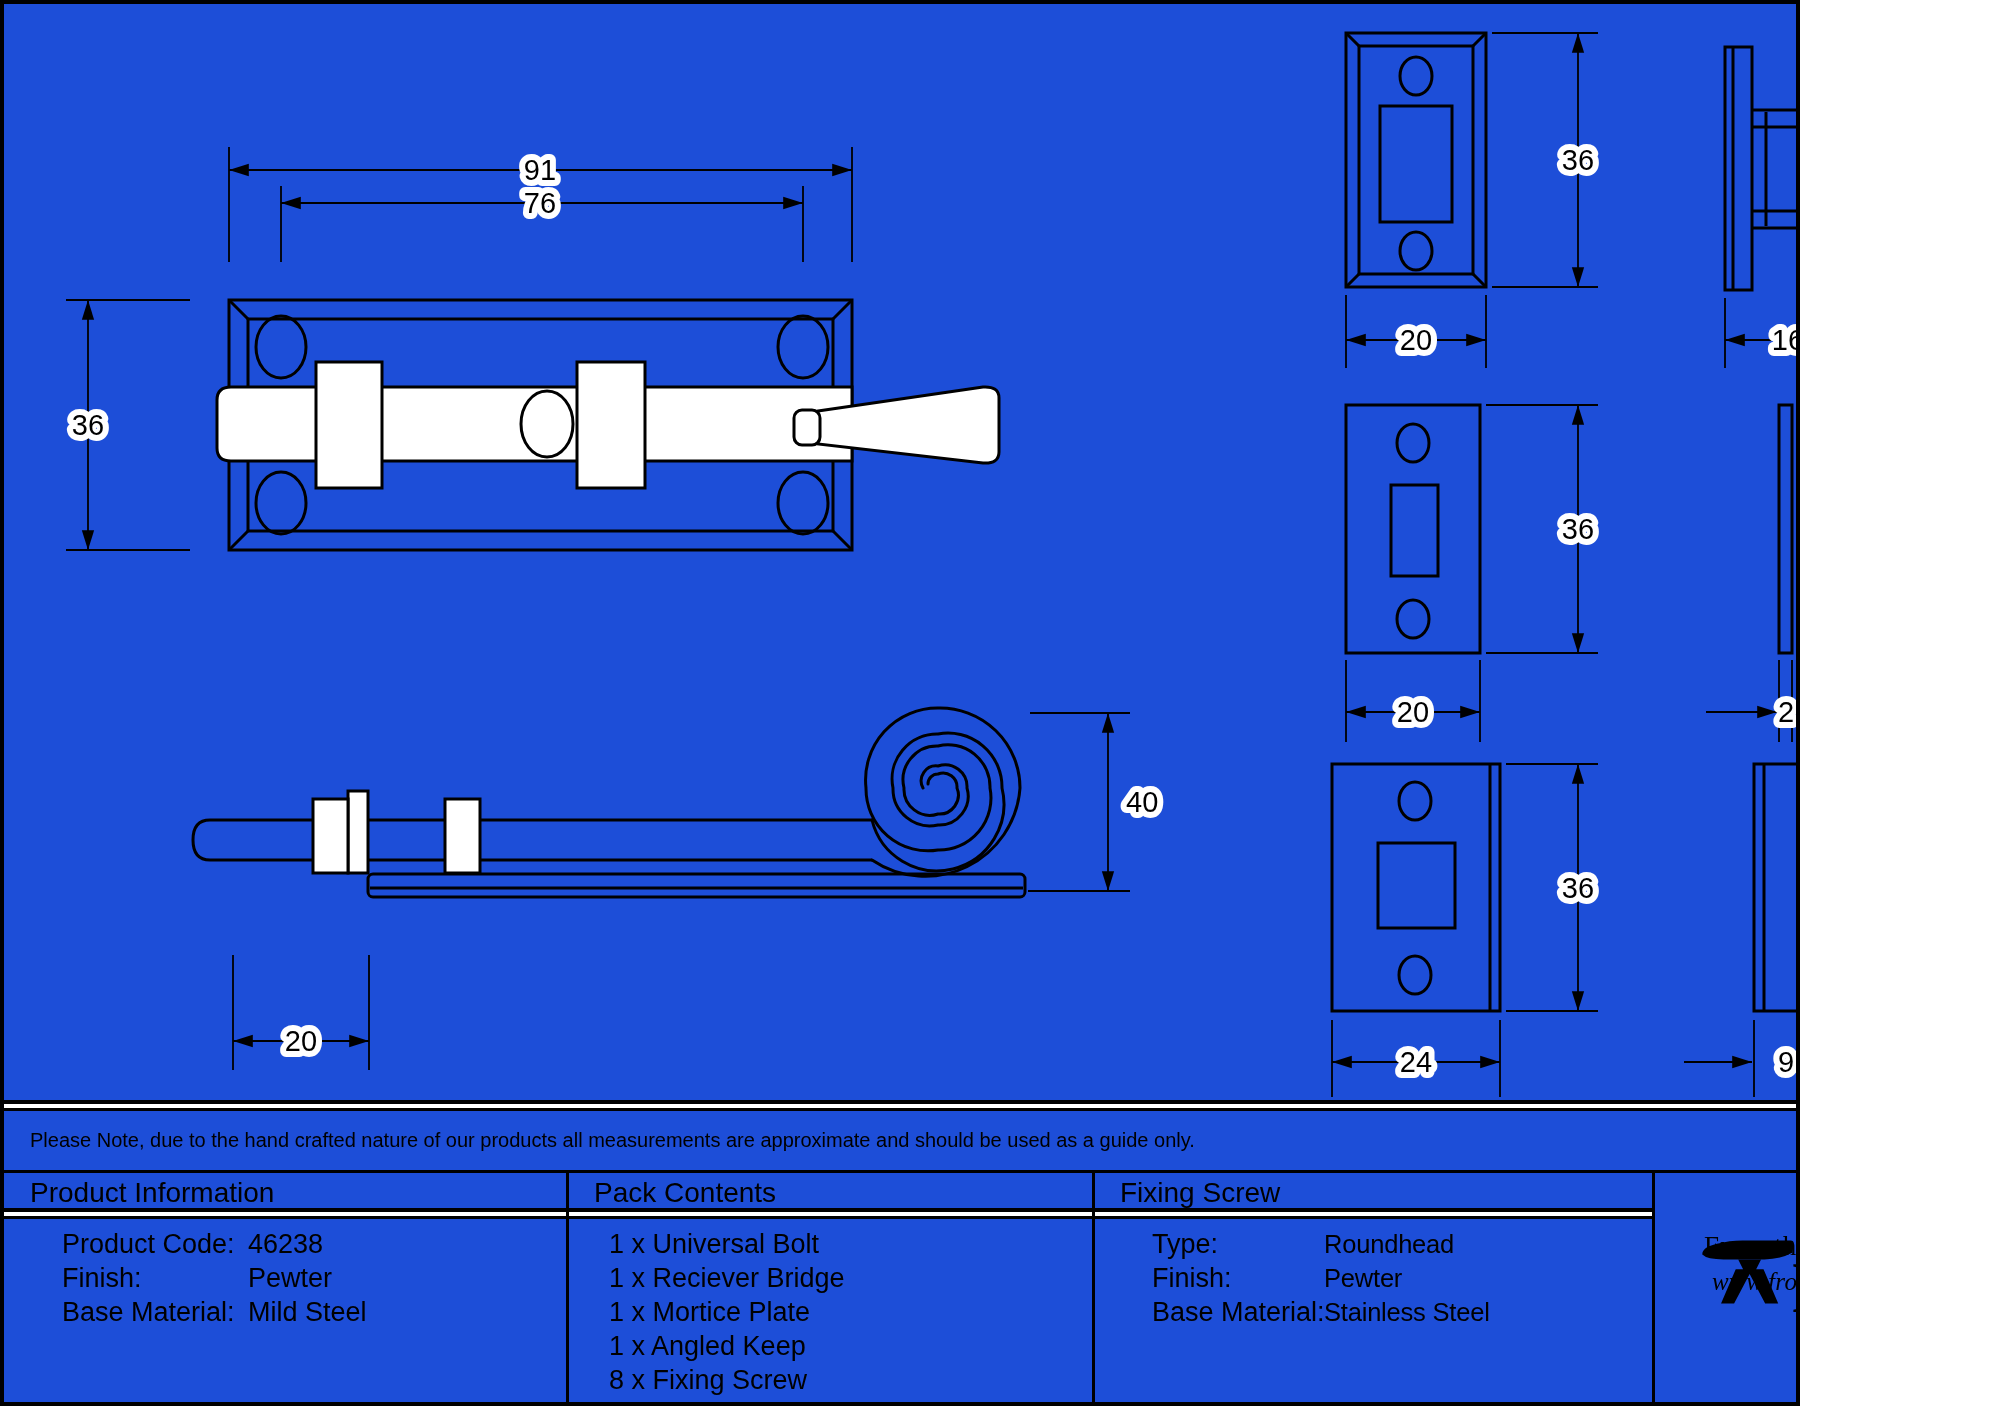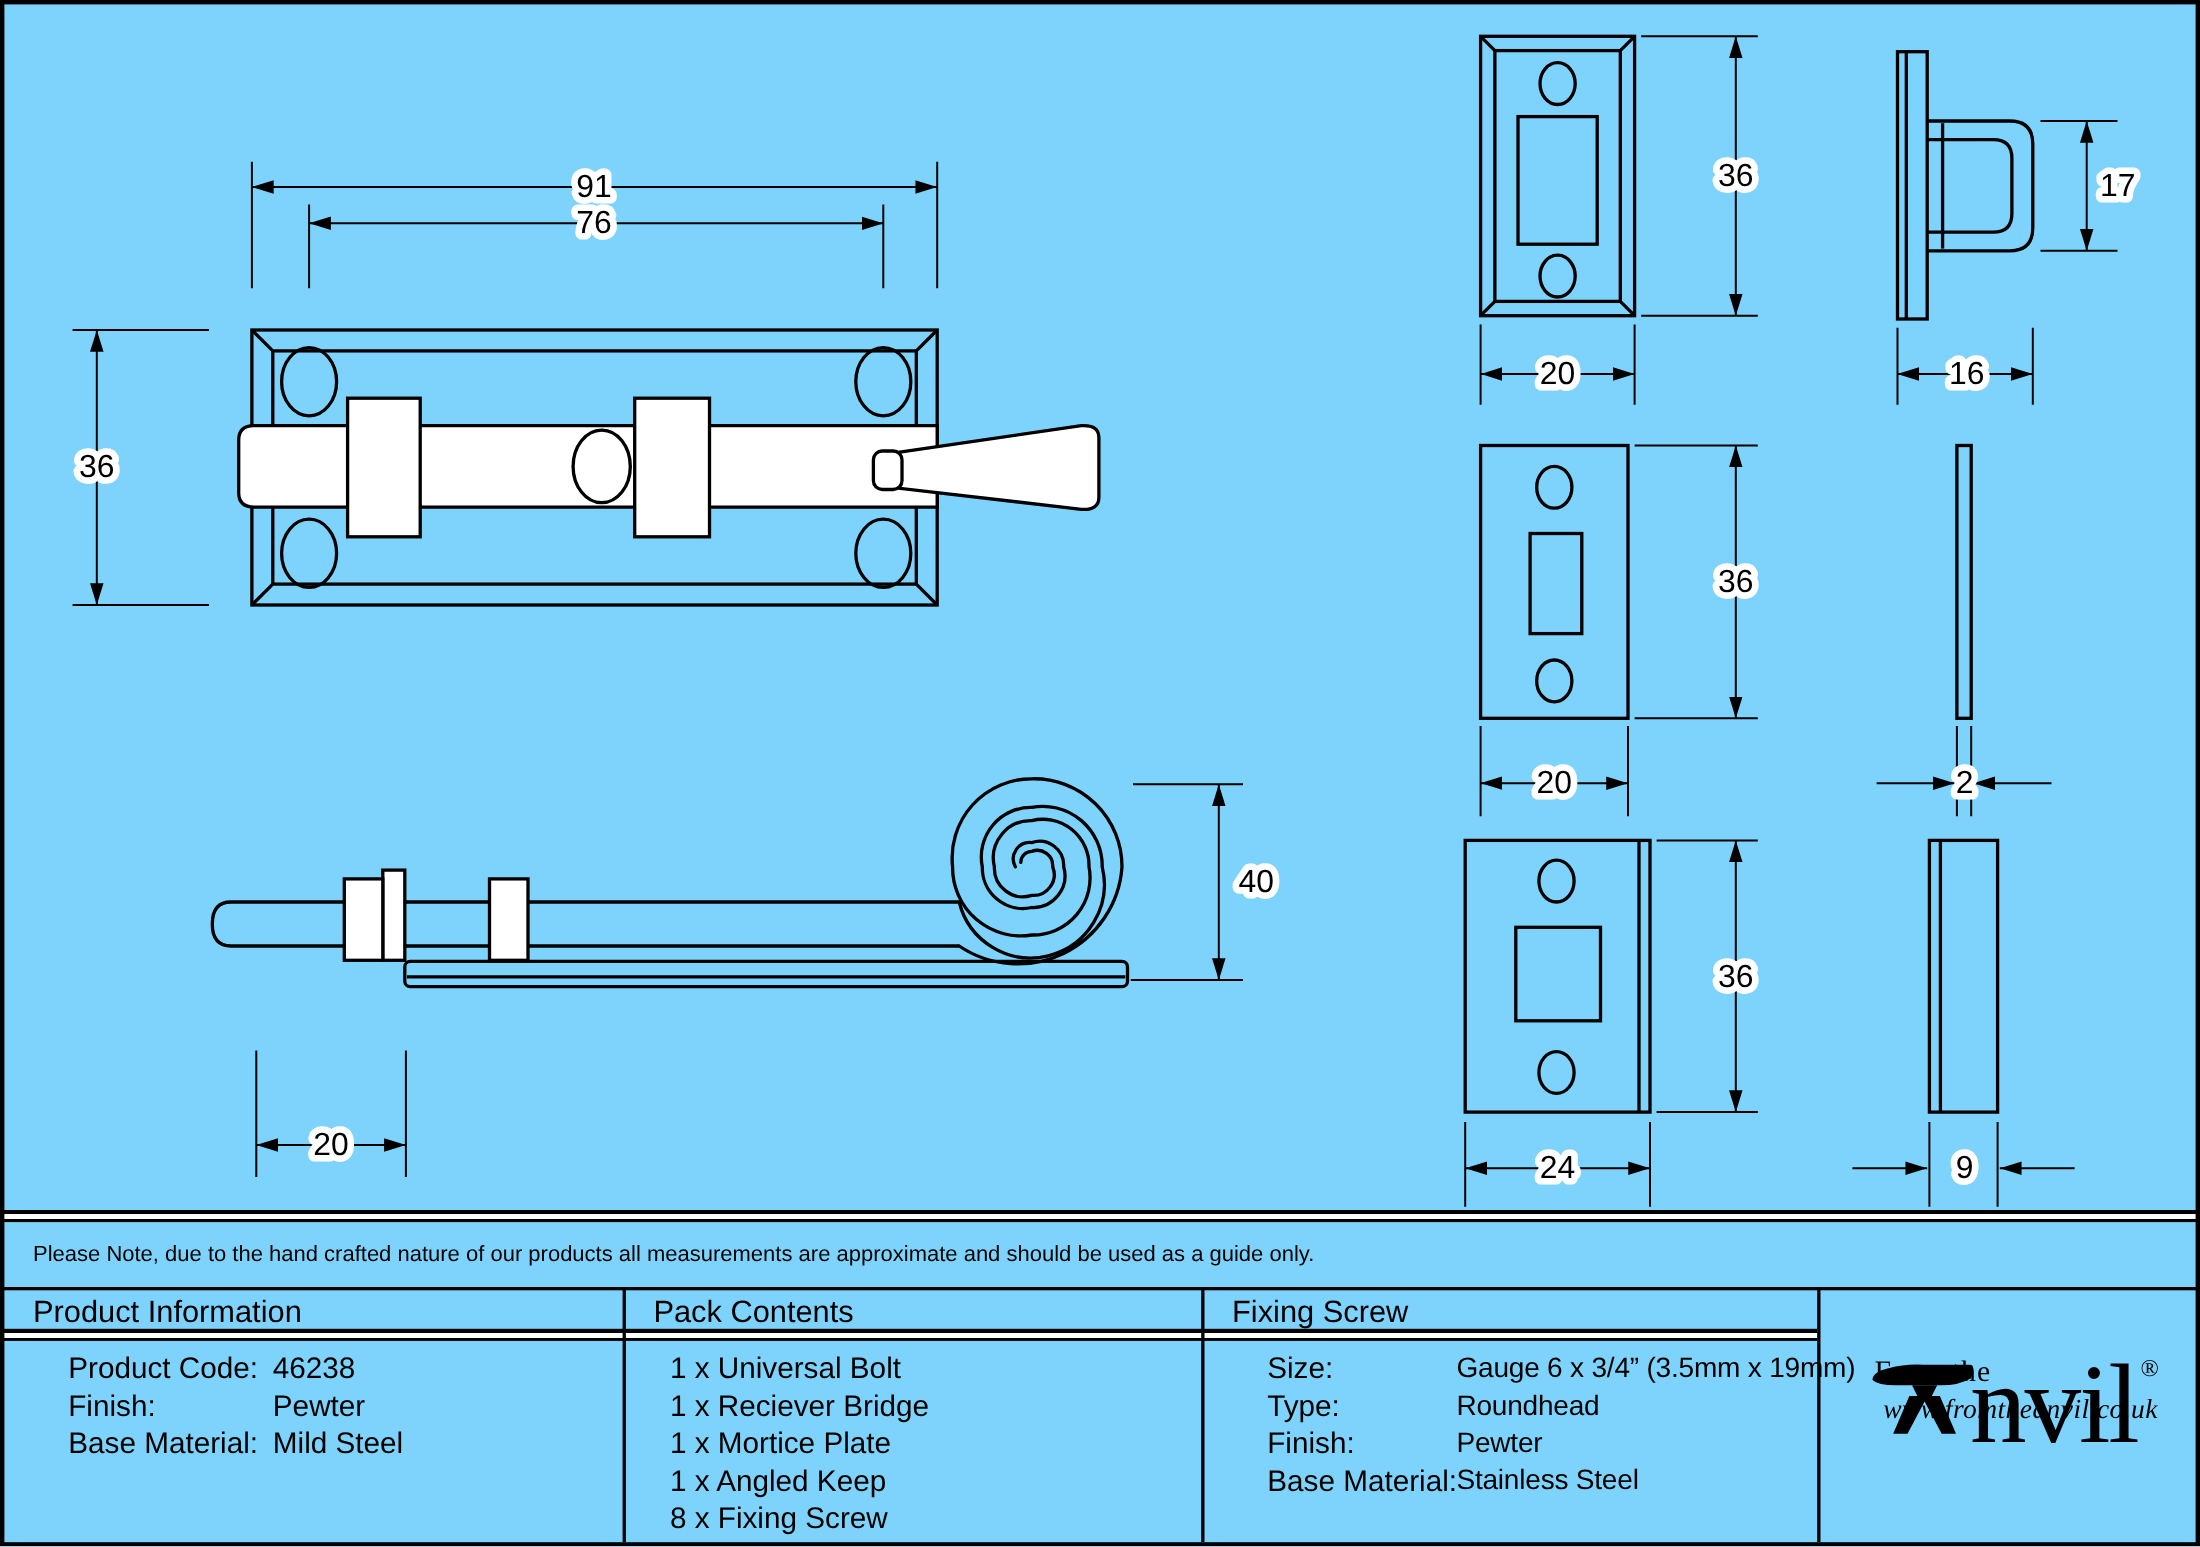--- a/index.html
+++ b/index.html
@@ -1,16 +1,16 @@
 <!DOCTYPE html>
 <html><head>
 <meta charset="utf-8">
 <style>
   html,body { margin:0; padding:0; background:#fff; }
-  .sheet { position:relative; width:2000px; height:1406px; background:#7dd3fc; overflow:hidden;
+  .sheet { position:relative; width:1800px; height:1406px; background:#1d4ed8; overflow:hidden;
            font-family:"Liberation Sans", sans-serif; color:#000; }
   .frame { position:absolute; inset:0; border:4px solid #000; pointer-events:none; }
   .drawing { position:absolute; left:0; top:0; }
 
   
   .o  { fill:none; stroke:#000; stroke-width:3; }
   .ow { fill:#fff;  stroke:#000; stroke-width:3; }
   .sp { fill:none; stroke:#000; stroke-width:3; stroke-linecap:round; }
   .d  { fill:none; stroke:#000; stroke-width:1.8; }
   text.t { font:29px "Liberation Sans", sans-serif; fill:#000; text-anchor:middle;
@@ -250,24 +250,20 @@
   <div class="cell" style="left:594px;">
     <div class="item">1 x Universal Bolt</div>
     <div class="item">1 x Reciever Bridge</div>
     <div class="item">1 x Mortice Plate</div>
     <div class="item">1 x Angled Keep</div>
     <div class="item">8 x Fixing Screw</div>
   </div>
 
   <div class="cell" style="left:1120px;">
     <div class="row">
-      <span class="lbl3">Size:</span>
-      <span class="val3">Gauge 6 x 3/4” (3.5mm x 19mm)</span>
-    </div>
-    <div class="row">
       <span class="lbl3">Type:</span>
       <span class="val3">Roundhead</span>
     </div>
     <div class="row">
       <span class="lbl3">Finish:</span>
       <span class="val3">Pewter</span>
     </div>
     <div class="row">
       <span class="lbl3">Base Material:</span>
       <span class="val3">Stainless Steel</span>

